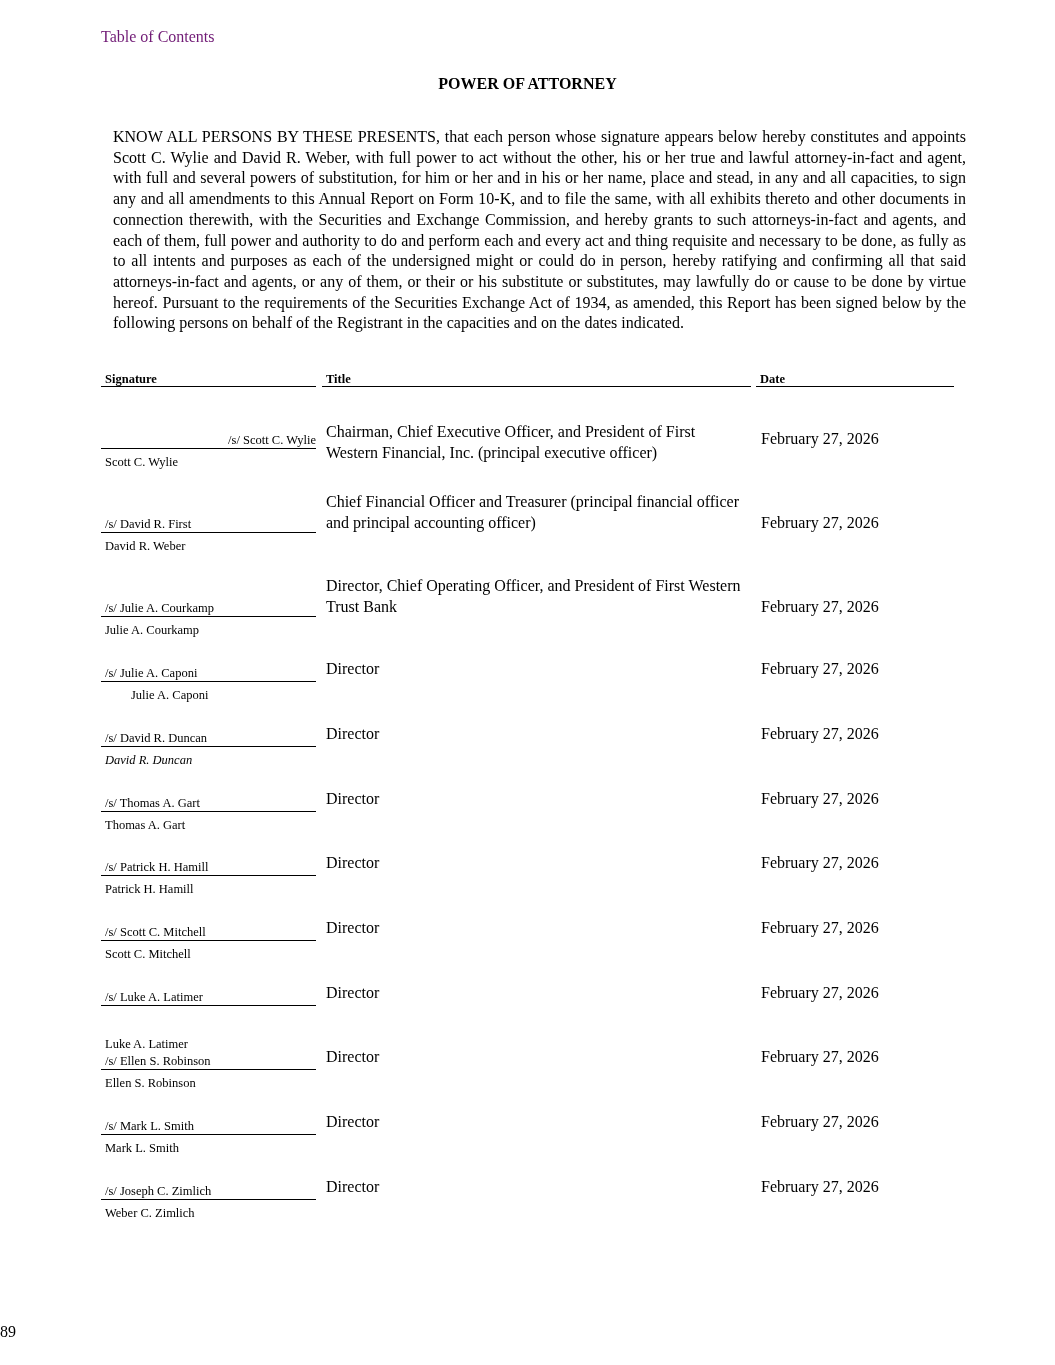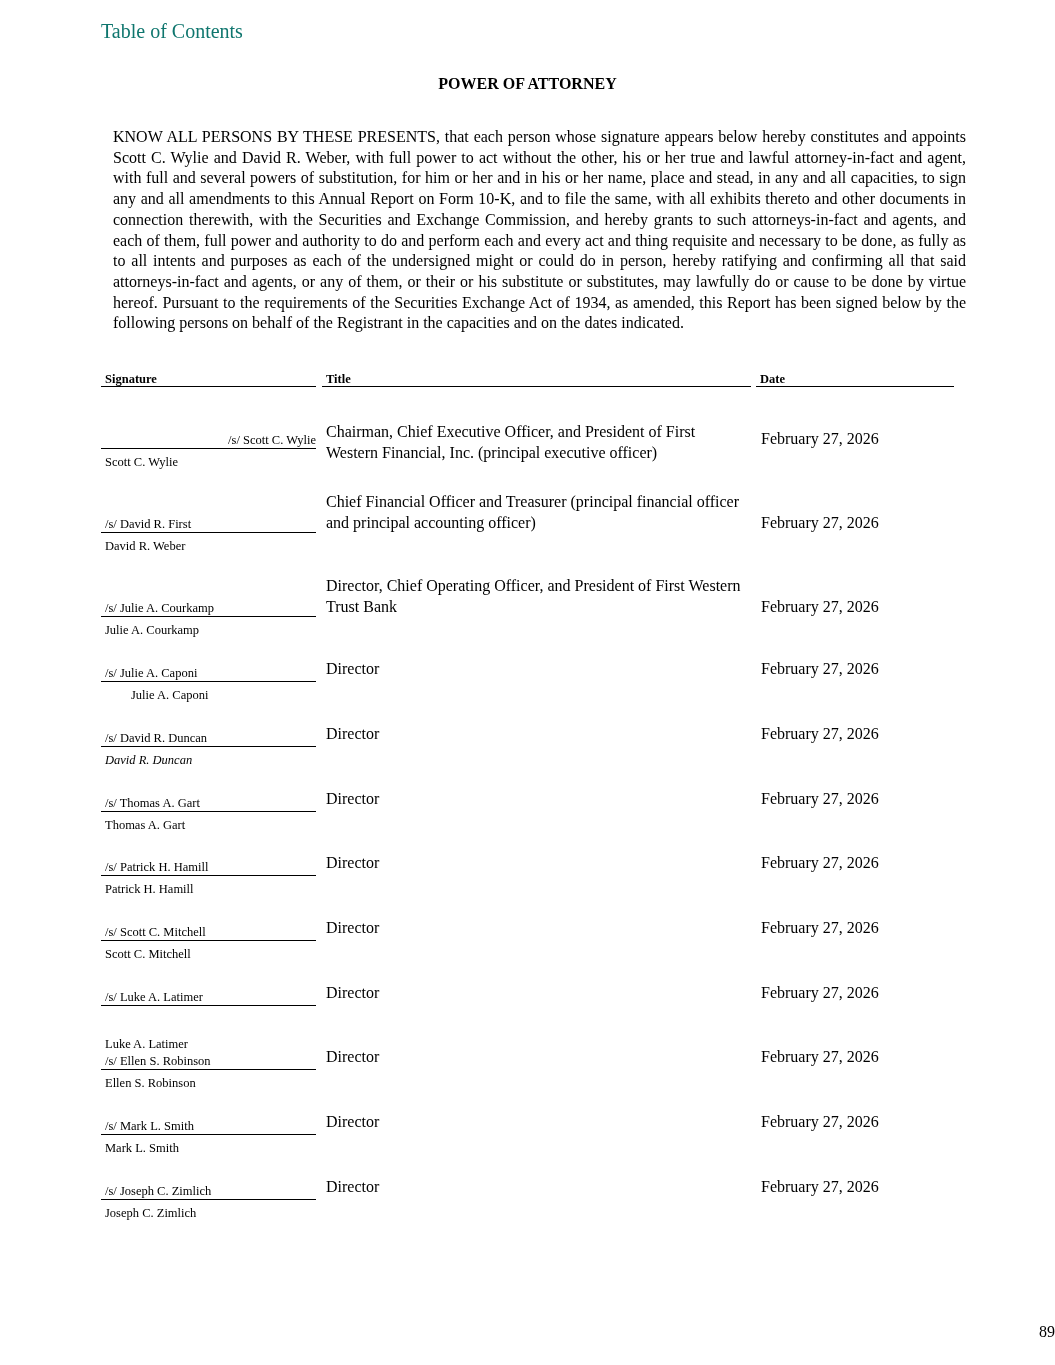--- a/index.html
+++ b/index.html
@@ -11,23 +11,23 @@
       width: 1055px;
       height: 1365px;
       position: relative;
       font-family: "Liberation Serif", serif;
       color: #000000;
       overflow: hidden;
     }
     .toc-link {
       position: absolute;
       left: 101px;
-      top: 21px;
-      font-size: 20px;
-      color: #0f766e;
+      top: 27px;
+      font-size: 16px;
+      color: #701a75;
       text-decoration: none;
       line-height: 20px;
     }
     .doc-title {
       position: absolute;
       left: 0;
       width: 1055px;
       top: 74px;
       text-align: center;
       font-weight: bold;
@@ -103,21 +103,21 @@
       position: absolute;
       left: 660px;
       font-size: 16px;
       line-height: 20px;
     }
     .page-number {
       position: absolute;
       left: 0;
       width: 1055px;
       top: 1322px;
-      text-align: right;
+      text-align: left;
       font-size: 16px;
       line-height: 20px;
     }
   </style>
 </head>
 <body>
 
 <a class="toc-link">Table of Contents</a>
 
 <div class="doc-title">POWER OF ATTORNEY</div>
@@ -192,20 +192,20 @@
         <div class="date-cell" style="top: -3px;">February 27, 2026</div>
       </div>
       <div class="row" style="top: 747px;">
         <div class="sig-line" style="top: 0px;">/s/ Mark L. Smith</div>
         <div class="sig-name" style="top: 25px;">Mark L. Smith</div>
         <div class="title-cell" style="top: -3px;">Director</div>
         <div class="date-cell" style="top: -3px;">February 27, 2026</div>
       </div>
       <div class="row" style="top: 812px;">
         <div class="sig-line" style="top: 0px;">/s/ Joseph C. Zimlich</div>
-        <div class="sig-name" style="top: 25px;">Joseph C. Zimlich</div>
+        <div class="sig-name" style="top: 25px;">Weber C. Zimlich</div>
         <div class="title-cell" style="top: -3px;">Director</div>
         <div class="date-cell" style="top: -3px;">February 27, 2026</div>
       </div>
     </div>
 </div>
 
 <div class="page-number">89</div>
 
 </body></html>

